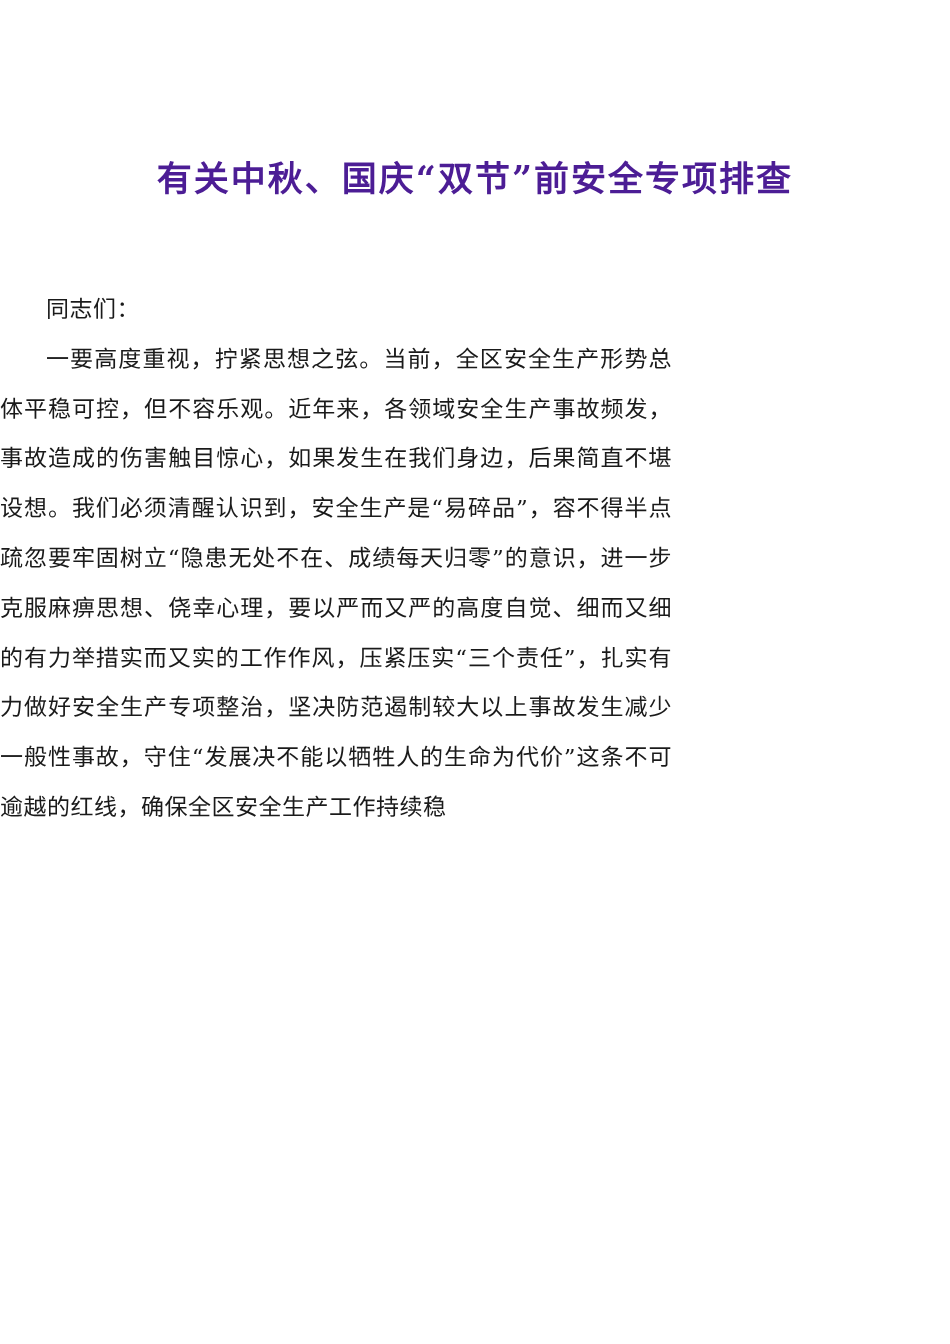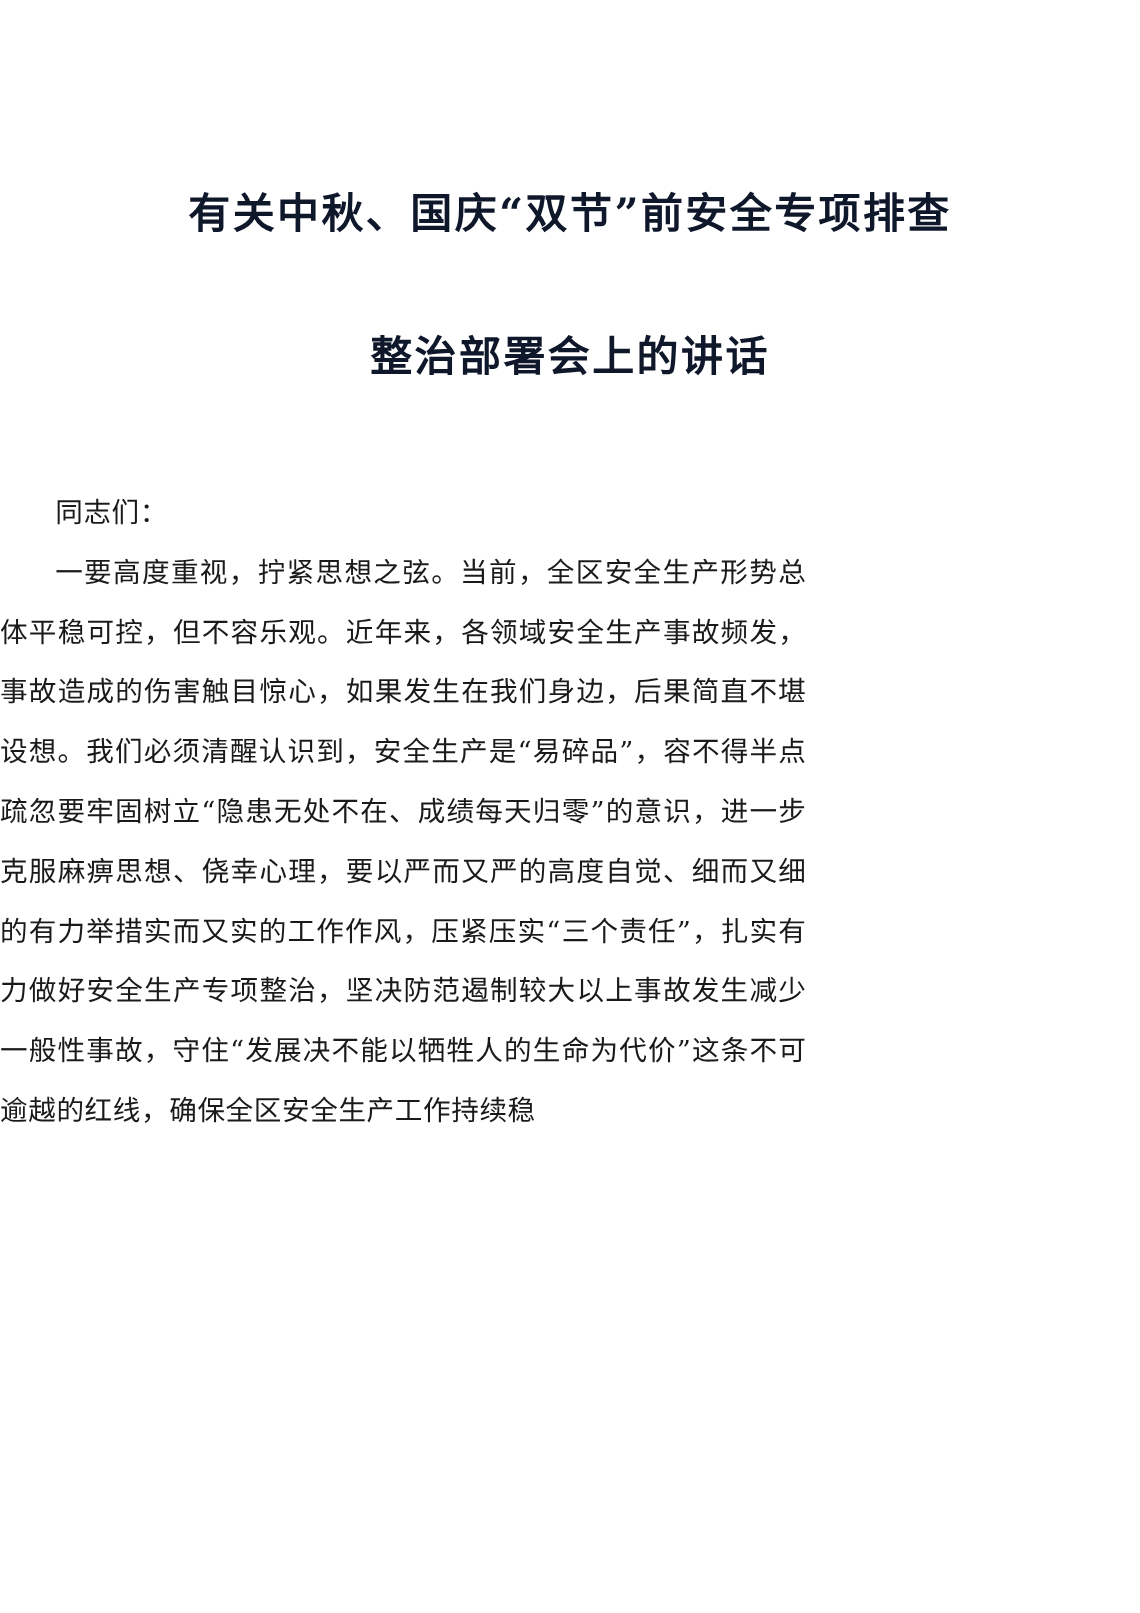--- a/index.html
+++ b/index.html
@@ -18,21 +18,21 @@
     font-family: "DejaVu Serif", "Liberation Serif", serif;
     overflow: hidden;
     box-sizing: border-box;
   }
   .doc-title {
     text-align: center;
     font-weight: 700;
     font-size: 35px;
     line-height: 36px;
     letter-spacing: 2px;
-    color: #0f172a;
+    color: #4c1d95;
   }
   .title-line1 {
     padding-top: 161px;
   }
   .title-line2 {
     padding-top: 83px;
   }
   .doc-body {
     width: 672px;
     padding-top: 88px;
@@ -47,20 +47,19 @@
     text-indent: 2em;
   }
 </style>
 </head>
 <body>
 
 <div class="page">
 
   <div class="doc-title title-line1">有关中秋、国庆“双节”前安全专项排查</div>
 
-  <div class="doc-title title-line2">整治部署会上的讲话</div>
 
   <div class="doc-body">
     <p>同志们：</p>
     <p>一要高度重视，拧紧思想之弦。当前，全区安全生产形势总体平稳可控，但不容乐观。近年来，各领域安全生产事故频发，事故造成的伤害触目惊心，如果发生在我们身边，后果简直不堪设想。我们必须清醒认识到，安全生产是“易碎品”，容不得半点疏忽要牢固树立“隐患无处不在、成绩每天归零”的意识，进一步克服麻痹思想、侥幸心理，要以严而又严的高度自觉、细而又细的有力举措实而又实的工作作风，压紧压实“三个责任”，扎实有力做好安全生产专项整治，坚决防范遏制较大以上事故发生减少一般性事故，守住“发展决不能以牺牲人的生命为代价”这条不可逾越的红线，确保全区安全生产工作持续稳</p>
   </div>
 
 </div>
 
 </body></html>

